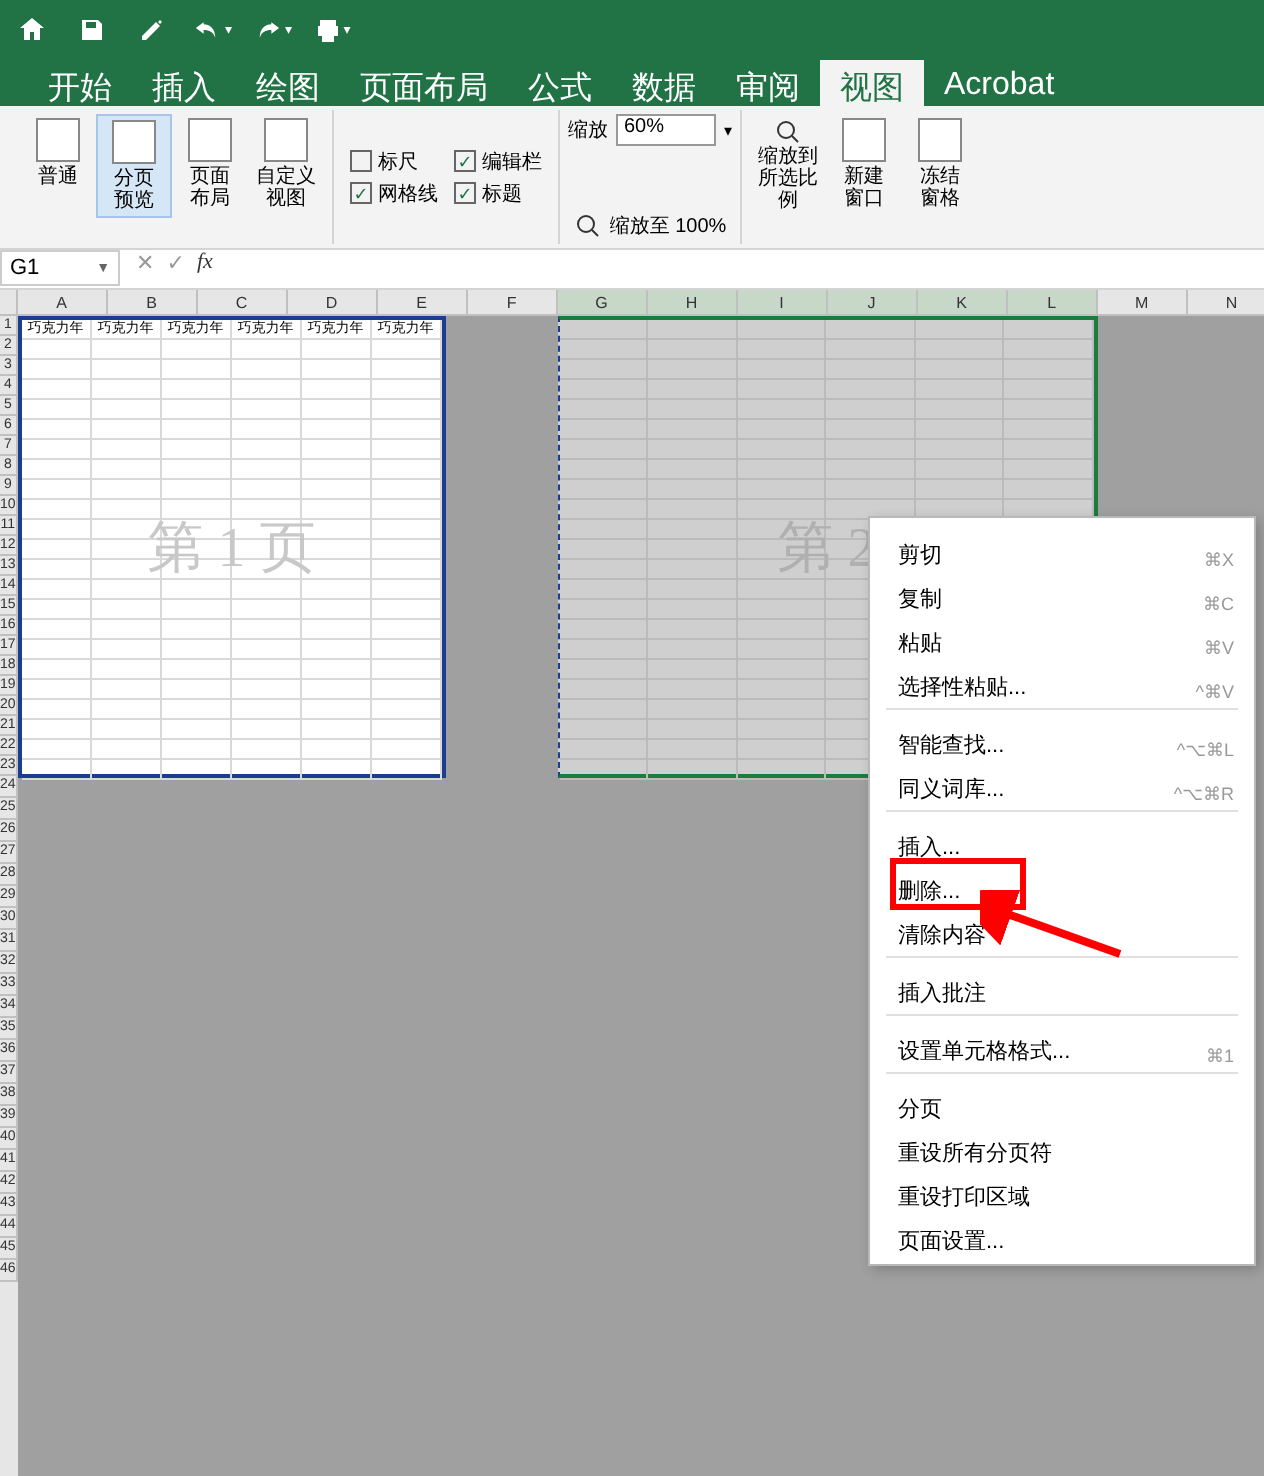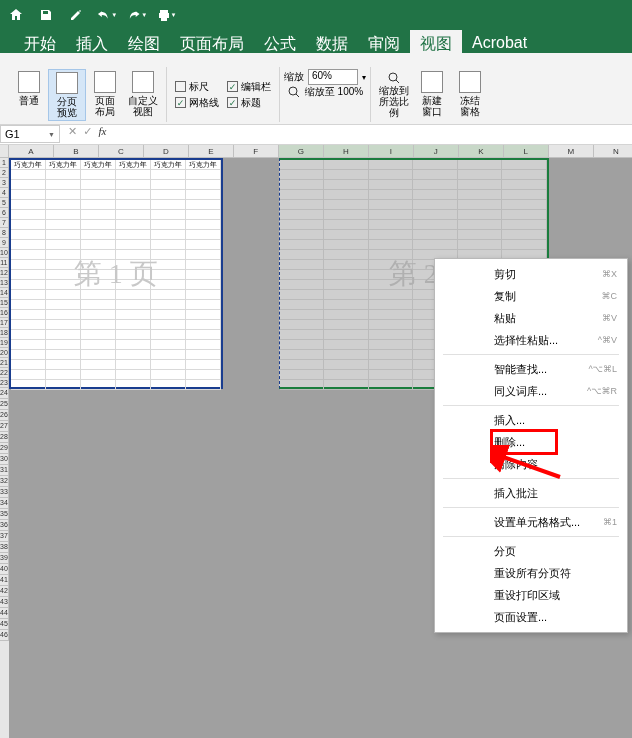--- a/index.html
+++ b/index.html
@@ -7,21 +7,21 @@
 
 .titlebar { background: #217346; height: 30px; display: flex; align-items: center; padding: 0 6px; gap: 10px; }
 .titlebar .ti { color: #fff; display: flex; align-items: center; justify-content: center; width: 20px; height: 20px; cursor: pointer; }
 .titlebar svg { fill: #fff; }
 
 .tabs { background: #217346; height: 23px; display: flex; padding-left: 14px; gap: 0; }
 .tab { color: #fff; padding: 4px 10px 3px; font-size: 16px; cursor: pointer; }
 .tab.active { background: #f3f3f3; color: #217346; }
 
 .ribbon { background: #f3f3f3; border-bottom: 1px solid #d4d4d4; height: 72px; display: flex; padding: 2px 6px; }
-.rgroup { display: flex; flex-direction: column; align-items: center; padding: 2px 4px; border-right: 1px solid #d4d4d4; margin-top: 12px; }
+.rgroup { display: flex; flex-direction: column; align-items: center; justify-content: space-between; padding: 2px 4px; border-right: 1px solid #d4d4d4; }
 .rgroup:last-child { border-right: none; }
 .big-btn { display: flex; flex-direction: column; align-items: center; width: 38px; padding: 2px; cursor: pointer; font-size: 10px; text-align: center; }
 .big-btn.sel { border: 1px solid #a5c6e8; background: #d5e6f7; }
 .big-btn .icn { width: 22px; height: 22px; background: #fff; border: 1px solid #888; margin-bottom: 2px; }
 .big-btn .lbl { line-height: 11px; }
 .chk-col { display: flex; flex-direction: column; gap: 2px; padding: 2px 4px; }
 .chk { display: flex; align-items: center; font-size: 10px; gap: 3px; cursor: pointer; }
 .chk .box { width: 11px; height: 11px; border: 1px solid #666; display: flex; align-items: center; justify-content: center; font-size: 9px; color: #217346; }
 .zoom-row { display: flex; align-items: center; gap: 4px; font-size: 10px; }
 .zoom-input { width: 50px; height: 16px; border: 1px solid #999; background: #fff; padding: 0 3px; font-size: 10px; }
@@ -46,21 +46,21 @@
 .page1 { left: 0; width: 214px; height: 231px; background: #fff; border: 2px solid #1a3d8f; }
 .page2 { left: 270px; width: 270px; height: 231px; background: #cfcfcf; border: 2px solid #1a7d3d; border-left: 1px dashed #1a3d8f; }
 .cell-row { display: flex; height: 10px; }
 .cell { width: 45px; border-right: 1px solid #d9d9d9; border-bottom: 1px solid #d9d9d9; font-size: 7px; text-align: center; line-height: 10px; overflow: hidden; }
 .page2 .cell { border-color: #bbb; }
 .watermark { position: absolute; top: 50%; left: 50%; transform: translate(-50%,-50%); font-size: 28px; color: #c8c8c8; font-family: "SimSun", serif; pointer-events: none; }
 .page2 .watermark { color: #b0b0b0; }
 .rh-below { height: 11px; }
 
 .ctx-menu { position: absolute; left: 434px; top: 258px; width: 194px; background: #fff; border: 1px solid #b8b8b8; box-shadow: 2px 2px 6px rgba(0,0,0,.2); padding: 4px 0; }
-.ctx-item { height: 22px; display: flex; align-items: center; padding: 0 10px 0 14px; font-size: 11px; cursor: pointer; position: relative; margin-left: 45px; }
+.ctx-item { height: 22px; display: flex; align-items: flex-end; padding: 0 10px 0 14px; font-size: 11px; cursor: pointer; position: relative; }
 .ctx-item .sc { margin-left: auto; font-size: 9px; color: #999; }
 .ctx-sep { height: 1px; background: #e0e0e0; margin: 3px 8px; }
 .ctx-highlight { position: absolute; left: 10px; top: -2px; width: 68px; height: 26px; border: 3px solid #ff0000; pointer-events: none; }
 
 .arrow { position: absolute; left: 490px; top: 445px; pointer-events: none; }
 </style>
 </head>
 <body>
 
 <div class="titlebar">

